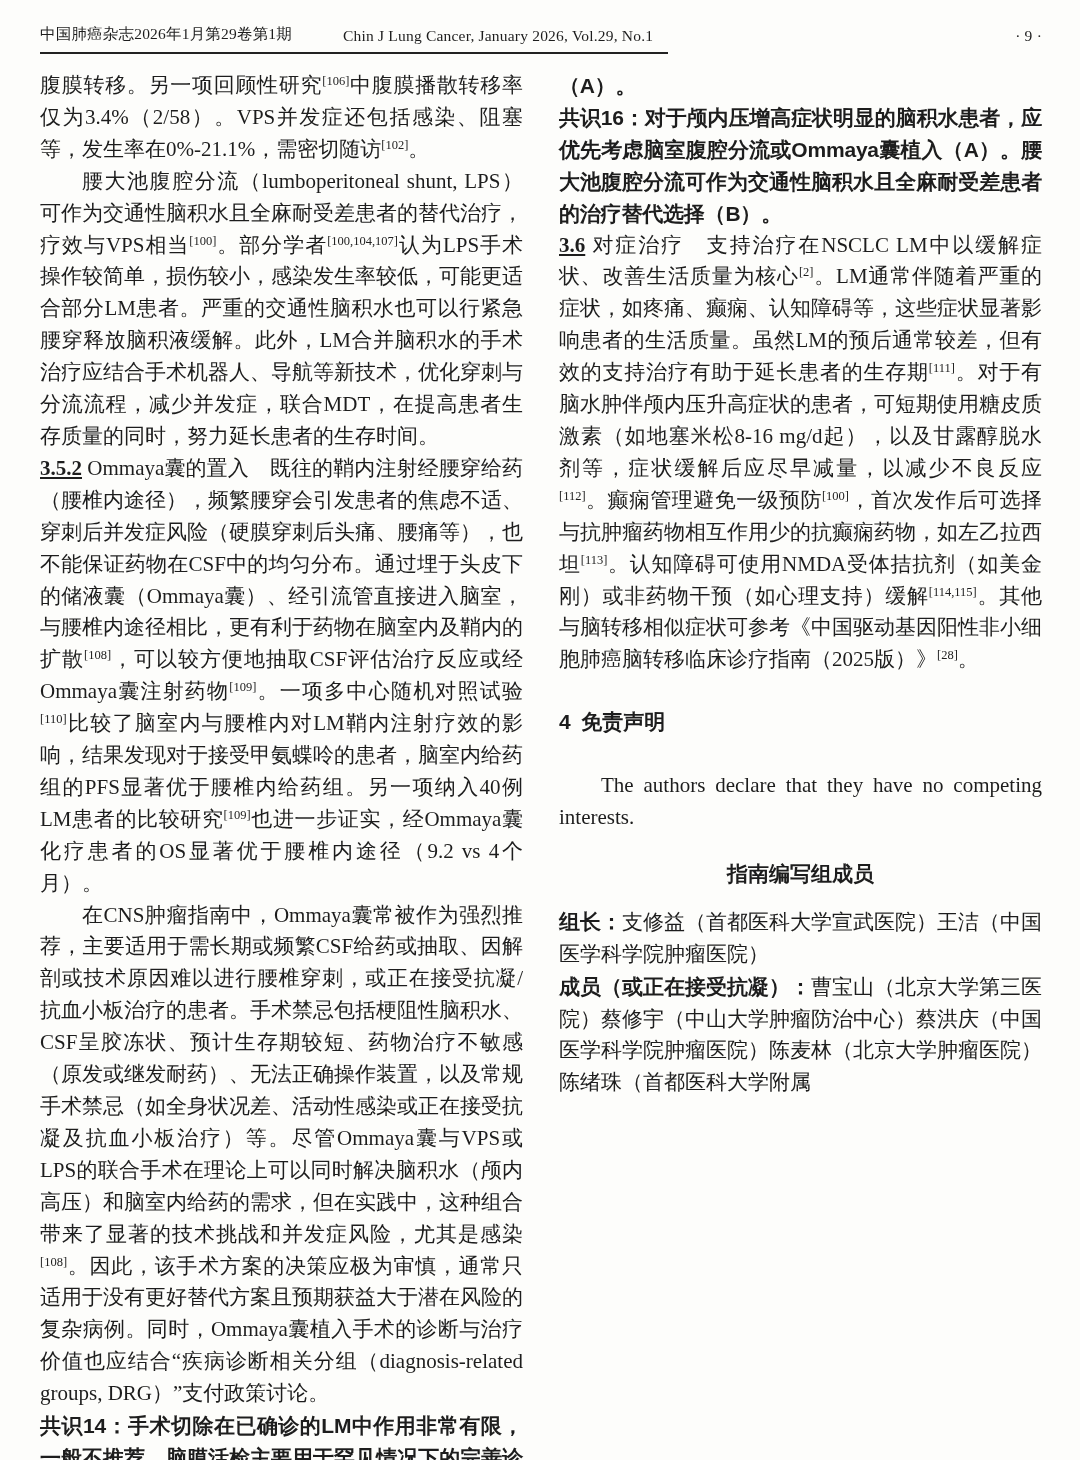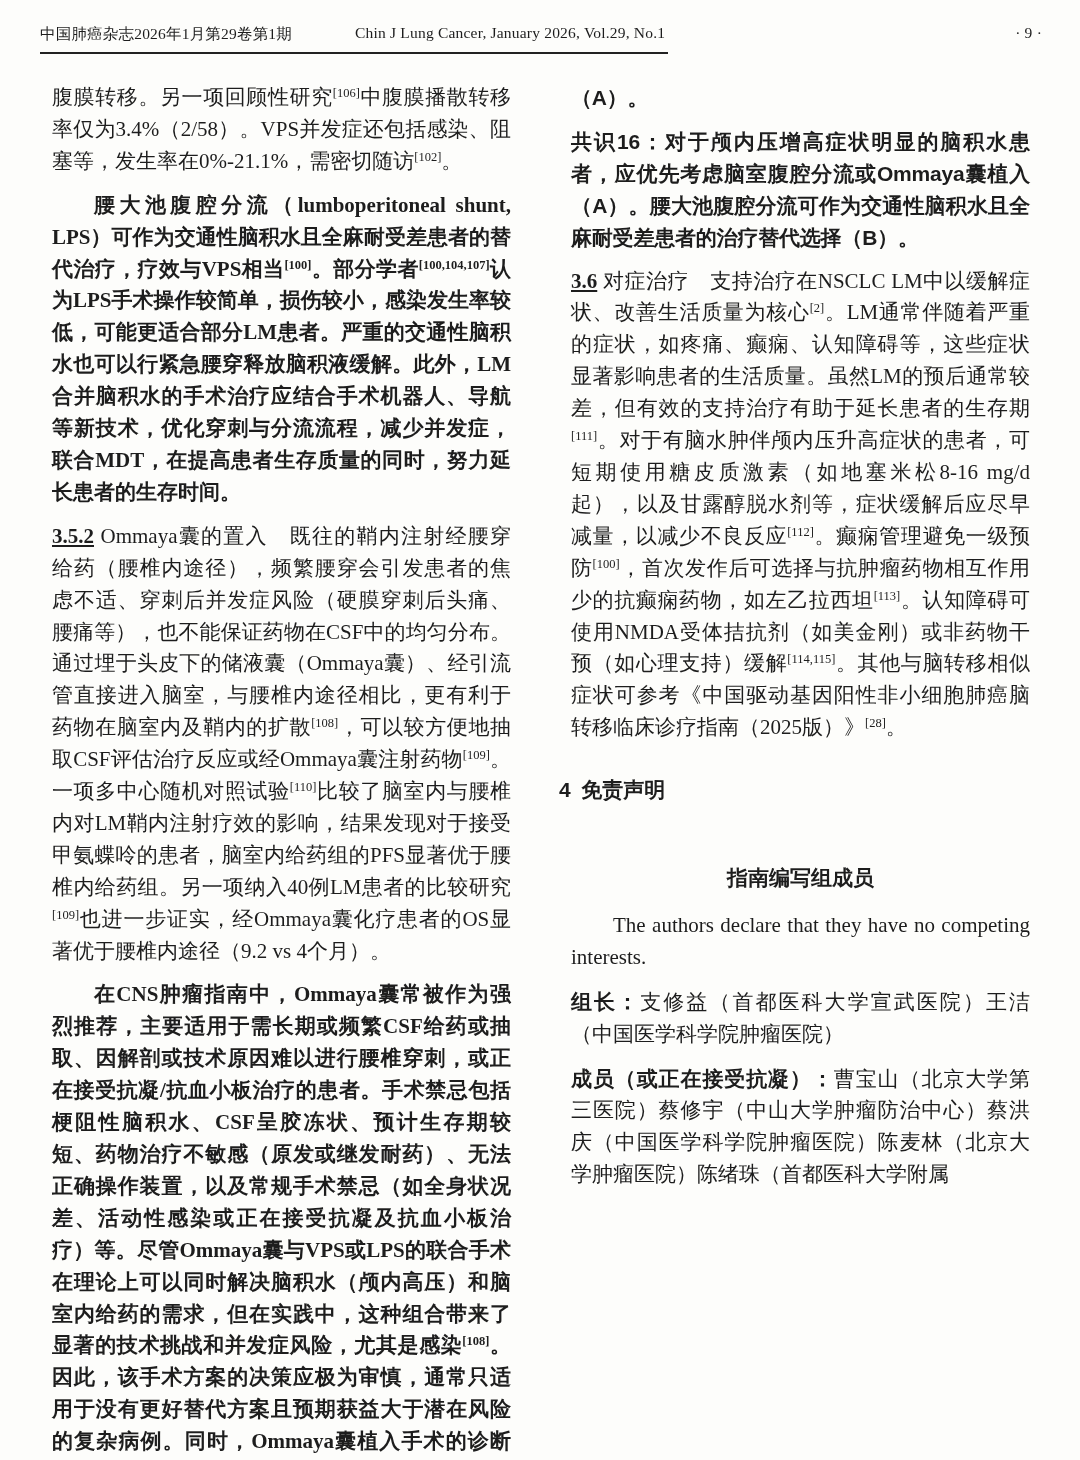--- a/index.html
+++ b/index.html
@@ -11,53 +11,52 @@
     -webkit-font-smoothing:antialiased;
   }
   .page{
     width:1080px;height:1460px;
     box-sizing:border-box;
     padding:24px 38px 0 40px;
     overflow:hidden;
   }
   .header-line{
     display:flex;
-    align-items:flex-start;
+    align-items:flex-end;
     font-size:15.5px;
     letter-spacing:.2px;
-    gap:12px;
   }
   .journal-en{margin-left:51px;}
   .page-num{margin-left:auto;font-size:15.5px;}
   .header-rule{
     width:628px;height:2px;background:#222;
     margin-top:7px;
   }
   .columns{
     display:flex;gap:36px;margin-top:16px;
   }
   .col{width:483px;}
   .blk{
-    margin:12px;
+    margin:0;
     font-size:21px;
     line-height:31.9px;
     text-align:justify;
     word-break:break-word;
   }
-  .ind{text-indent:2em;font-weight:bold;}
+  .ind{text-indent:2em;}
   .ind-en{text-indent:2em;}
   .consensus{
     font-family:"Liberation Sans","DejaVu Sans",sans-serif;
     font-weight:bold;
     letter-spacing:-.2px;
   }
   .h-section{
     font-family:"Liberation Sans","DejaVu Sans",sans-serif;
     font-weight:bold;
-    margin:30px 0 56px;
+    margin:30px 0 32px;
   }
   .ci-head{
     font-weight:bold;
     margin-top:42px;
   }
   .group-title{
     font-family:"Liberation Sans","DejaVu Sans",sans-serif;
     font-weight:bold;
     text-align:center;
     margin:24px 0 16px;
@@ -94,19 +93,19 @@
         <p class="blk ind"><span>腰大池腹腔分流（lumboperitoneal shunt, LPS）可作为交通性脑积水且全麻耐受差患者的替代治疗，疗效与VPS相当</span><sup>[100]</sup><span>。部分学者</span><sup>[100,104,107]</sup><span>认为LPS手术操作较简单，损伤较小，感染发生率较低，可能更适合部分LM患者。严重的交通性脑积水也可以行紧急腰穿释放脑积液缓解。此外，LM合并脑积水的手术治疗应结合手术机器人、导航等新技术，优化穿刺与分流流程，减少并发症，联合MDT，在提高患者生存质量的同时，努力延长患者的生存时间。</span></p>
         <p class="blk"><span class="rs-b">3.5.2</span><span> Ommaya囊的置入　既往的鞘内注射经腰穿给药（腰椎内途径），频繁腰穿会引发患者的焦虑不适、穿刺后并发症风险（硬膜穿刺后头痛、腰痛等），也不能保证药物在CSF中的均匀分布。通过埋于头皮下的储液囊（Ommaya囊）、经引流管直接进入脑室，与腰椎内途径相比，更有利于药物在脑室内及鞘内的扩散</span><sup>[108]</sup><span>，可以较方便地抽取CSF评估治疗反应或经Ommaya囊注射药物</span><sup>[109]</sup><span>。一项多中心随机对照试验</span><sup>[110]</sup><span>比较了脑室内与腰椎内对LM鞘内注射疗效的影响，结果发现对于接受甲氨蝶呤的患者，脑室内给药组的PFS显著优于腰椎内给药组。另一项纳入40例LM患者的比较研究</span><sup>[109]</sup><span>也进一步证实，经Ommaya囊化疗患者的OS显著优于腰椎内途径（9.2 </span><span class="rs-i">vs</span><span> 4个月）。</span></p>
         <p class="blk ind"><span>在CNS肿瘤指南中，Ommaya囊常被作为强烈推荐，主要适用于需长期或频繁CSF给药或抽取、因解剖或技术原因难以进行腰椎穿刺，或正在接受抗凝/抗血小板治疗的患者。手术禁忌包括梗阻性脑积水、CSF呈胶冻状、预计生存期较短、药物治疗不敏感（原发或继发耐药）、无法正确操作装置，以及常规手术禁忌（如全身状况差、活动性感染或正在接受抗凝及抗血小板治疗）等。尽管Ommaya囊与VPS或LPS的联合手术在理论上可以同时解决脑积水（颅内高压）和脑室内给药的需求，但在实践中，这种组合带来了显著的技术挑战和并发症风险，尤其是感染</span><sup>[108]</sup><span>。因此，该手术方案的决策应极为审慎，通常只适用于没有更好替代方案且预期获益大于潜在风险的复杂病例。同时，Ommaya囊植入手术的诊断与治疗价值也应结合“疾病诊断相关分组（diagnosis-related groups, DRG）”支付政策讨论。</span></p>
         <p class="blk consensus"><span>共识14：手术切除在已确诊的LM中作用非常有限，一般不推荐。脑膜活检主要用于罕见情况下的完善诊断。如瘤体巨大、局限且症状显著，可行减瘤手术，为后续综合治疗争取时间（A）。</span></p>
       </section>
     <section class="col">
         <p class="blk consensus"><span>（A）。</span></p>
         <p class="blk consensus"><span>共识16：对于颅内压增高症状明显的脑积水患者，应优先考虑脑室腹腔分流或Ommaya囊植入（A）。腰大池腹腔分流可作为交通性脑积水且全麻耐受差患者的治疗替代选择（B）。</span></p>
         <p class="blk"><span class="rs-b">3.6</span><span> 对症治疗　支持治疗在NSCLC LM中以缓解症状、改善生活质量为核心</span><sup>[2]</sup><span>。LM通常伴随着严重的症状，如疼痛、癫痫、认知障碍等，这些症状显著影响患者的生活质量。虽然LM的预后通常较差，但有效的支持治疗有助于延长患者的生存期</span><sup>[111]</sup><span>。对于有脑水肿伴颅内压升高症状的患者，可短期使用糖皮质激素（如地塞米松8-16 mg/d起），以及甘露醇脱水剂等，症状缓解后应尽早减量，以减少不良反应</span><sup>[112]</sup><span>。癫痫管理避免一级预防</span><sup>[100]</sup><span>，首次发作后可选择与抗肿瘤药物相互作用少的抗癫痫药物，如左乙拉西坦</span><sup>[113]</sup><span>。认知障碍可使用NMDA受体拮抗剂（如美金刚）或非药物干预（如心理支持）缓解</span><sup>[114,115]</sup><span>。其他与脑转移相似症状可参考《中国驱动基因阳性非小细胞肺癌脑转移临床诊疗指南（2025版）》</span><sup>[28]</sup><span>。</span></p>
         <p class="blk h-section"><span>4 免责声明</span></p>
+        <p class="blk ind-en"><span>The authors declare that they have no competing interests.</span></p>
         <p class="blk group-title"><span>指南编写组成员</span></p>
-        <p class="blk ind-en"><span>The authors declare that they have no competing interests.</span></p>
         <p class="blk roster"><span class="rs-label">组长：</span><span>支修益（首都医科大学宣武医院）王洁（中国医学科学院肿瘤医院）</span></p>
         <p class="blk roster"><span class="rs-label">成员（或正在接受抗凝）：</span><span>曹宝山（北京大学第三医院）蔡修宇（中山大学肿瘤防治中心）蔡洪庆（中国医学科学院肿瘤医院）陈麦林（北京大学肿瘤医院）陈绪珠（首都医科大学附属</span></p>
       </section>
   </main>
 </div>
 
 </body></html>

